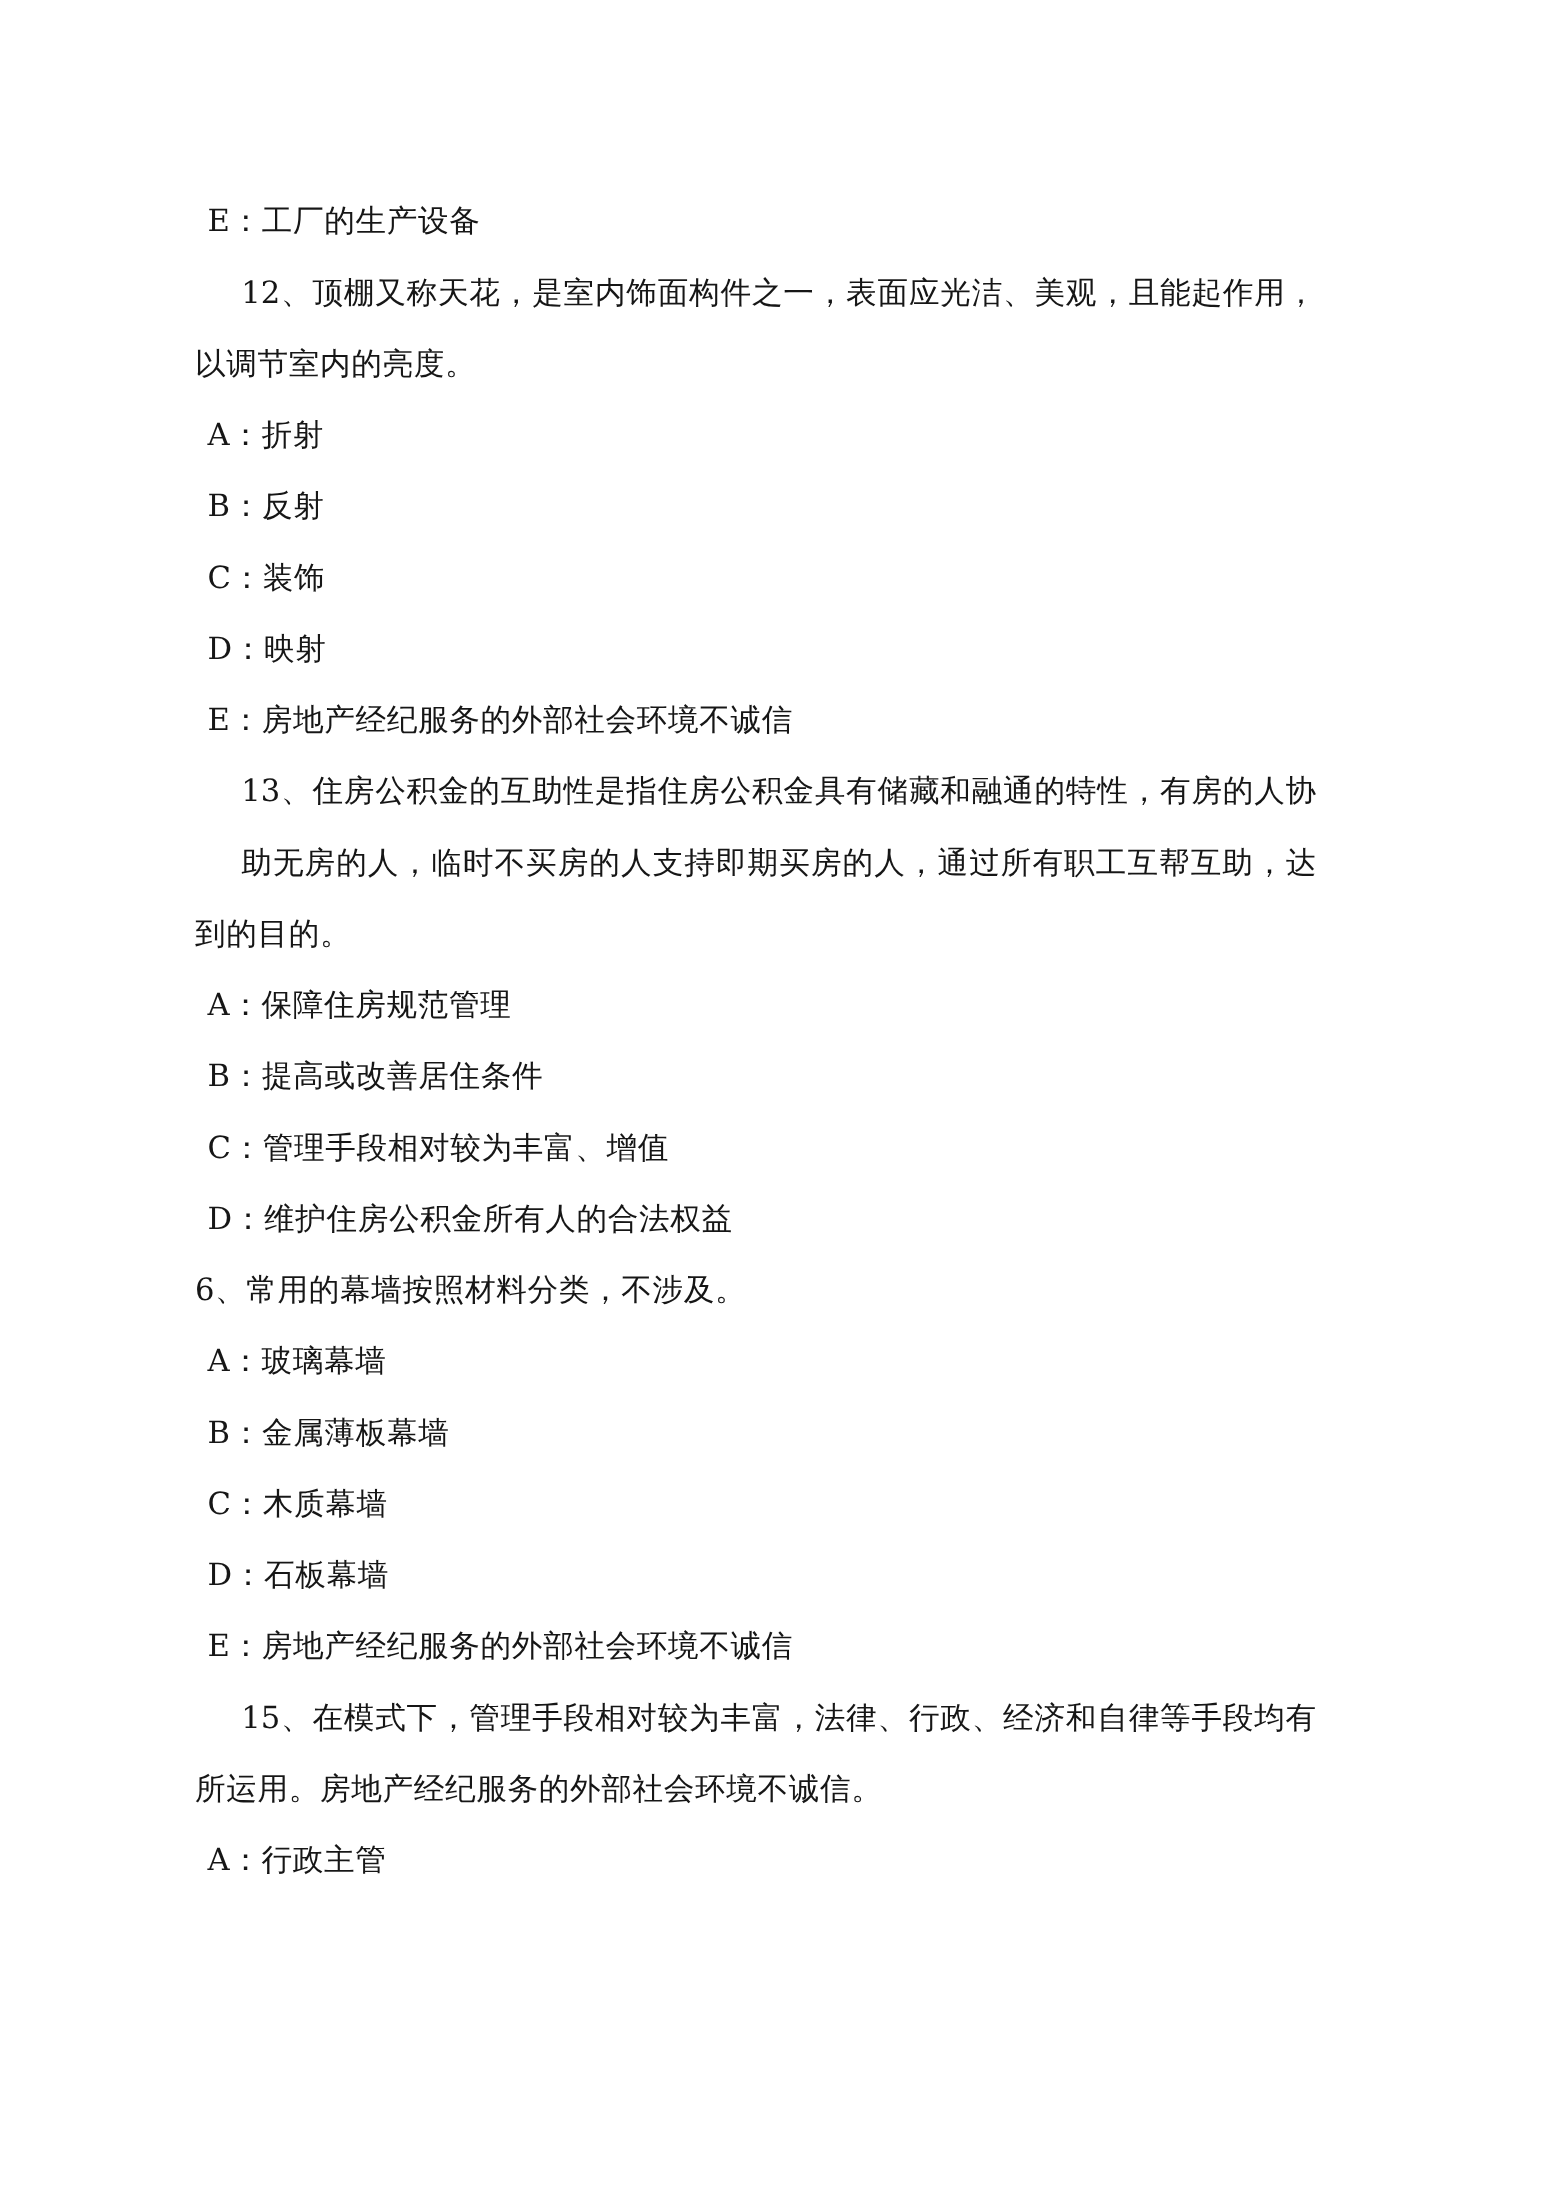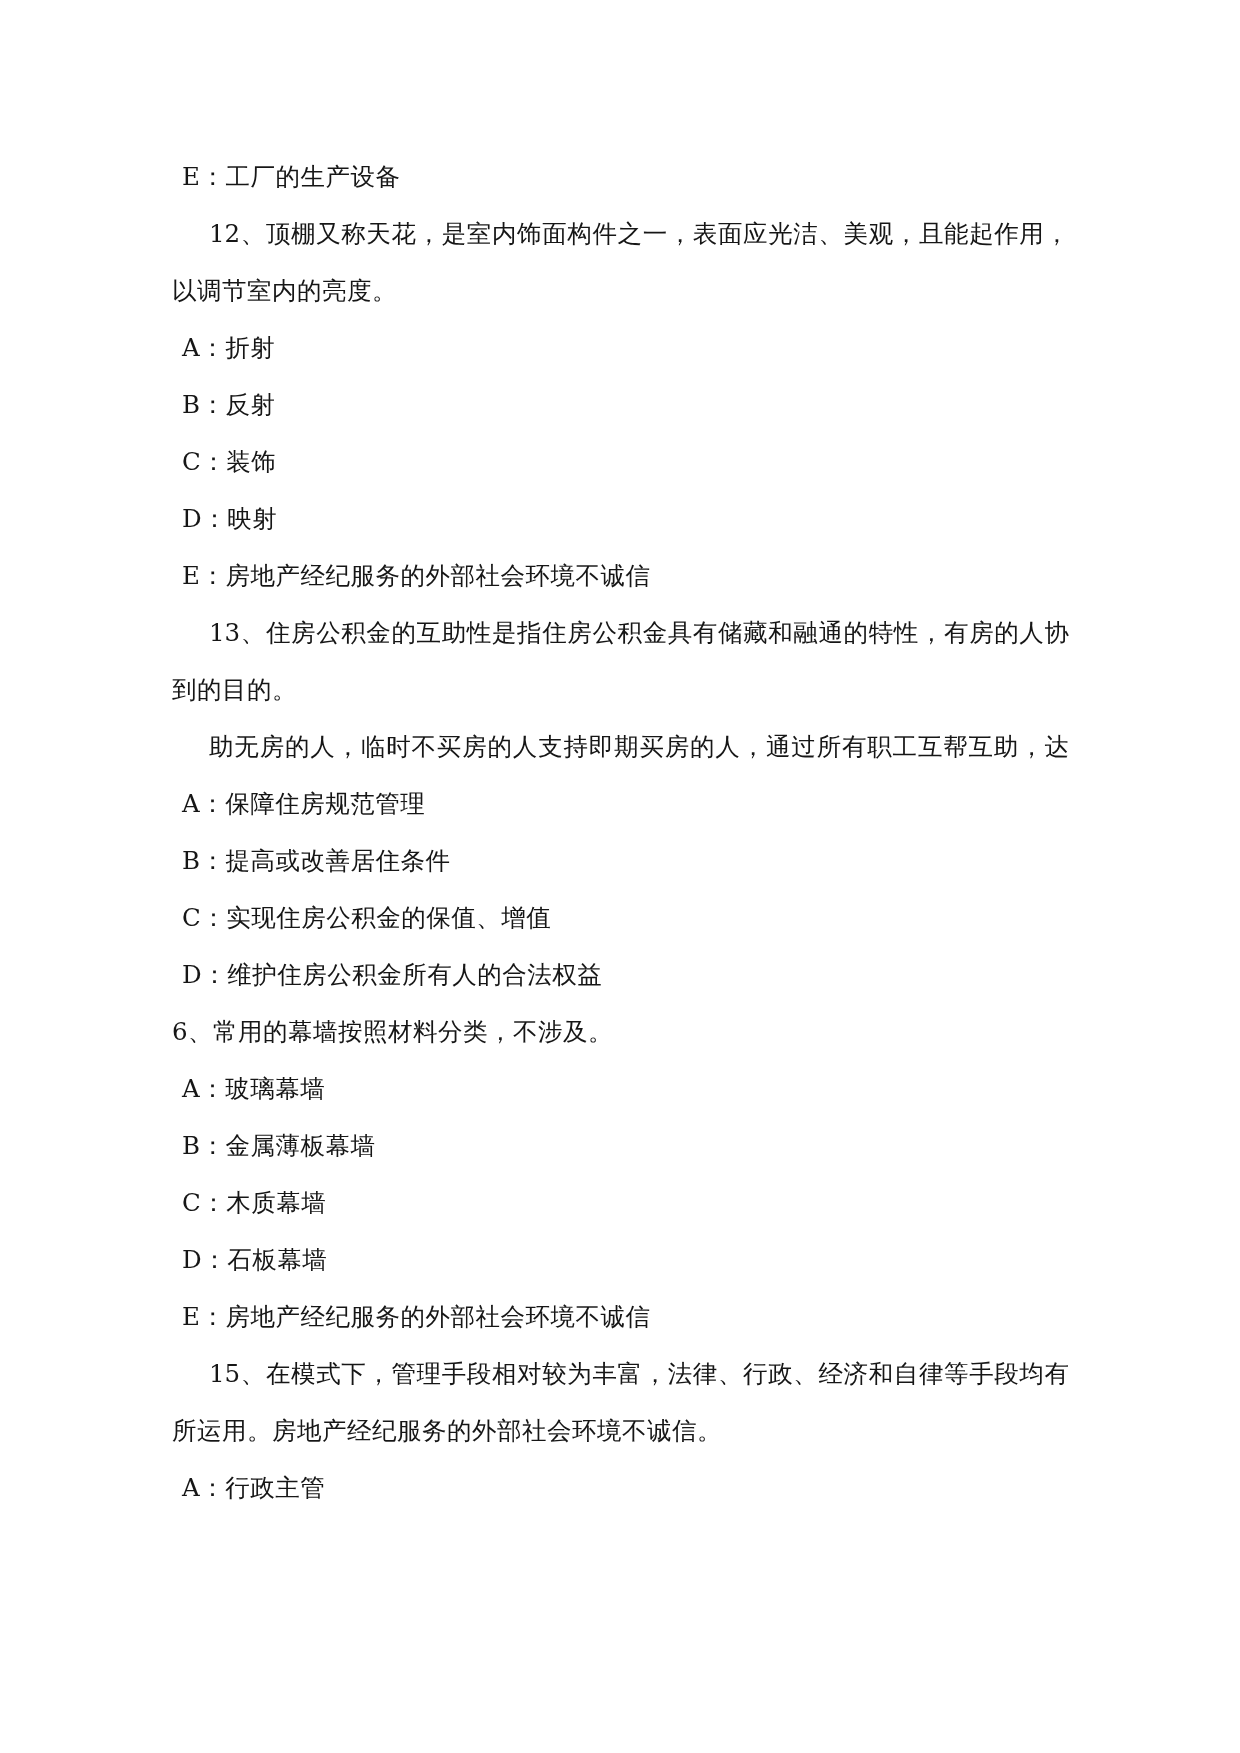--- a/index.html
+++ b/index.html
@@ -11,21 +11,21 @@
     height: 1753px;
     background: #ffffff;
     color: #161616;
     font-family: "DejaVu Serif", "Liberation Serif", serif;
     position: relative;
     overflow: hidden;
   }
   .content {
     position: absolute;
     top: 148px;
-    left: 172px;
+    left: 156px;
     width: 897px;
   }
   .line {
     height: 57px;
     line-height: 57px;
     font-size: 24.5px;
     white-space: nowrap;
     letter-spacing: 0.5px;
   }
   .line.option {
@@ -49,25 +49,25 @@
 
   <div class="line stem justify">12、顶棚又称天花，是室内饰面构件之一，表面应光洁、美观，且能起作用，</div>
   <div class="line stem">以调节室内的亮度。</div>
   <div class="line option">A：折射</div>
   <div class="line option">B：反射</div>
   <div class="line option">C：装饰</div>
   <div class="line option">D：映射</div>
   <div class="line option">E：房地产经纪服务的外部社会环境不诚信</div>
 
   <div class="line stem justify">13、住房公积金的互助性是指住房公积金具有储藏和融通的特性，有房的人协</div>
+  <div class="line stem justify">助无房的人，临时不买房的人支持即期买房的人，通过所有职工互帮互助，达</div>
   <div class="line stem">到的目的。</div>
-  <div class="line stem justify">助无房的人，临时不买房的人支持即期买房的人，通过所有职工互帮互助，达</div>
   <div class="line option">A：保障住房规范管理</div>
   <div class="line option">B：提高或改善居住条件</div>
-  <div class="line option">C：实现住房公积金的保值、增值</div>
+  <div class="line option">C：管理手段相对较为丰富、增值</div>
   <div class="line option">D：维护住房公积金所有人的合法权益</div>
 
   <div class="line stem">6、常用的幕墙按照材料分类，不涉及。</div>
   <div class="line option">A：玻璃幕墙</div>
   <div class="line option">B：金属薄板幕墙</div>
   <div class="line option">C：木质幕墙</div>
   <div class="line option">D：石板幕墙</div>
   <div class="line option">E：房地产经纪服务的外部社会环境不诚信</div>
 
   <div class="line stem justify">15、在模式下，管理手段相对较为丰富，法律、行政、经济和自律等手段均有</div>

